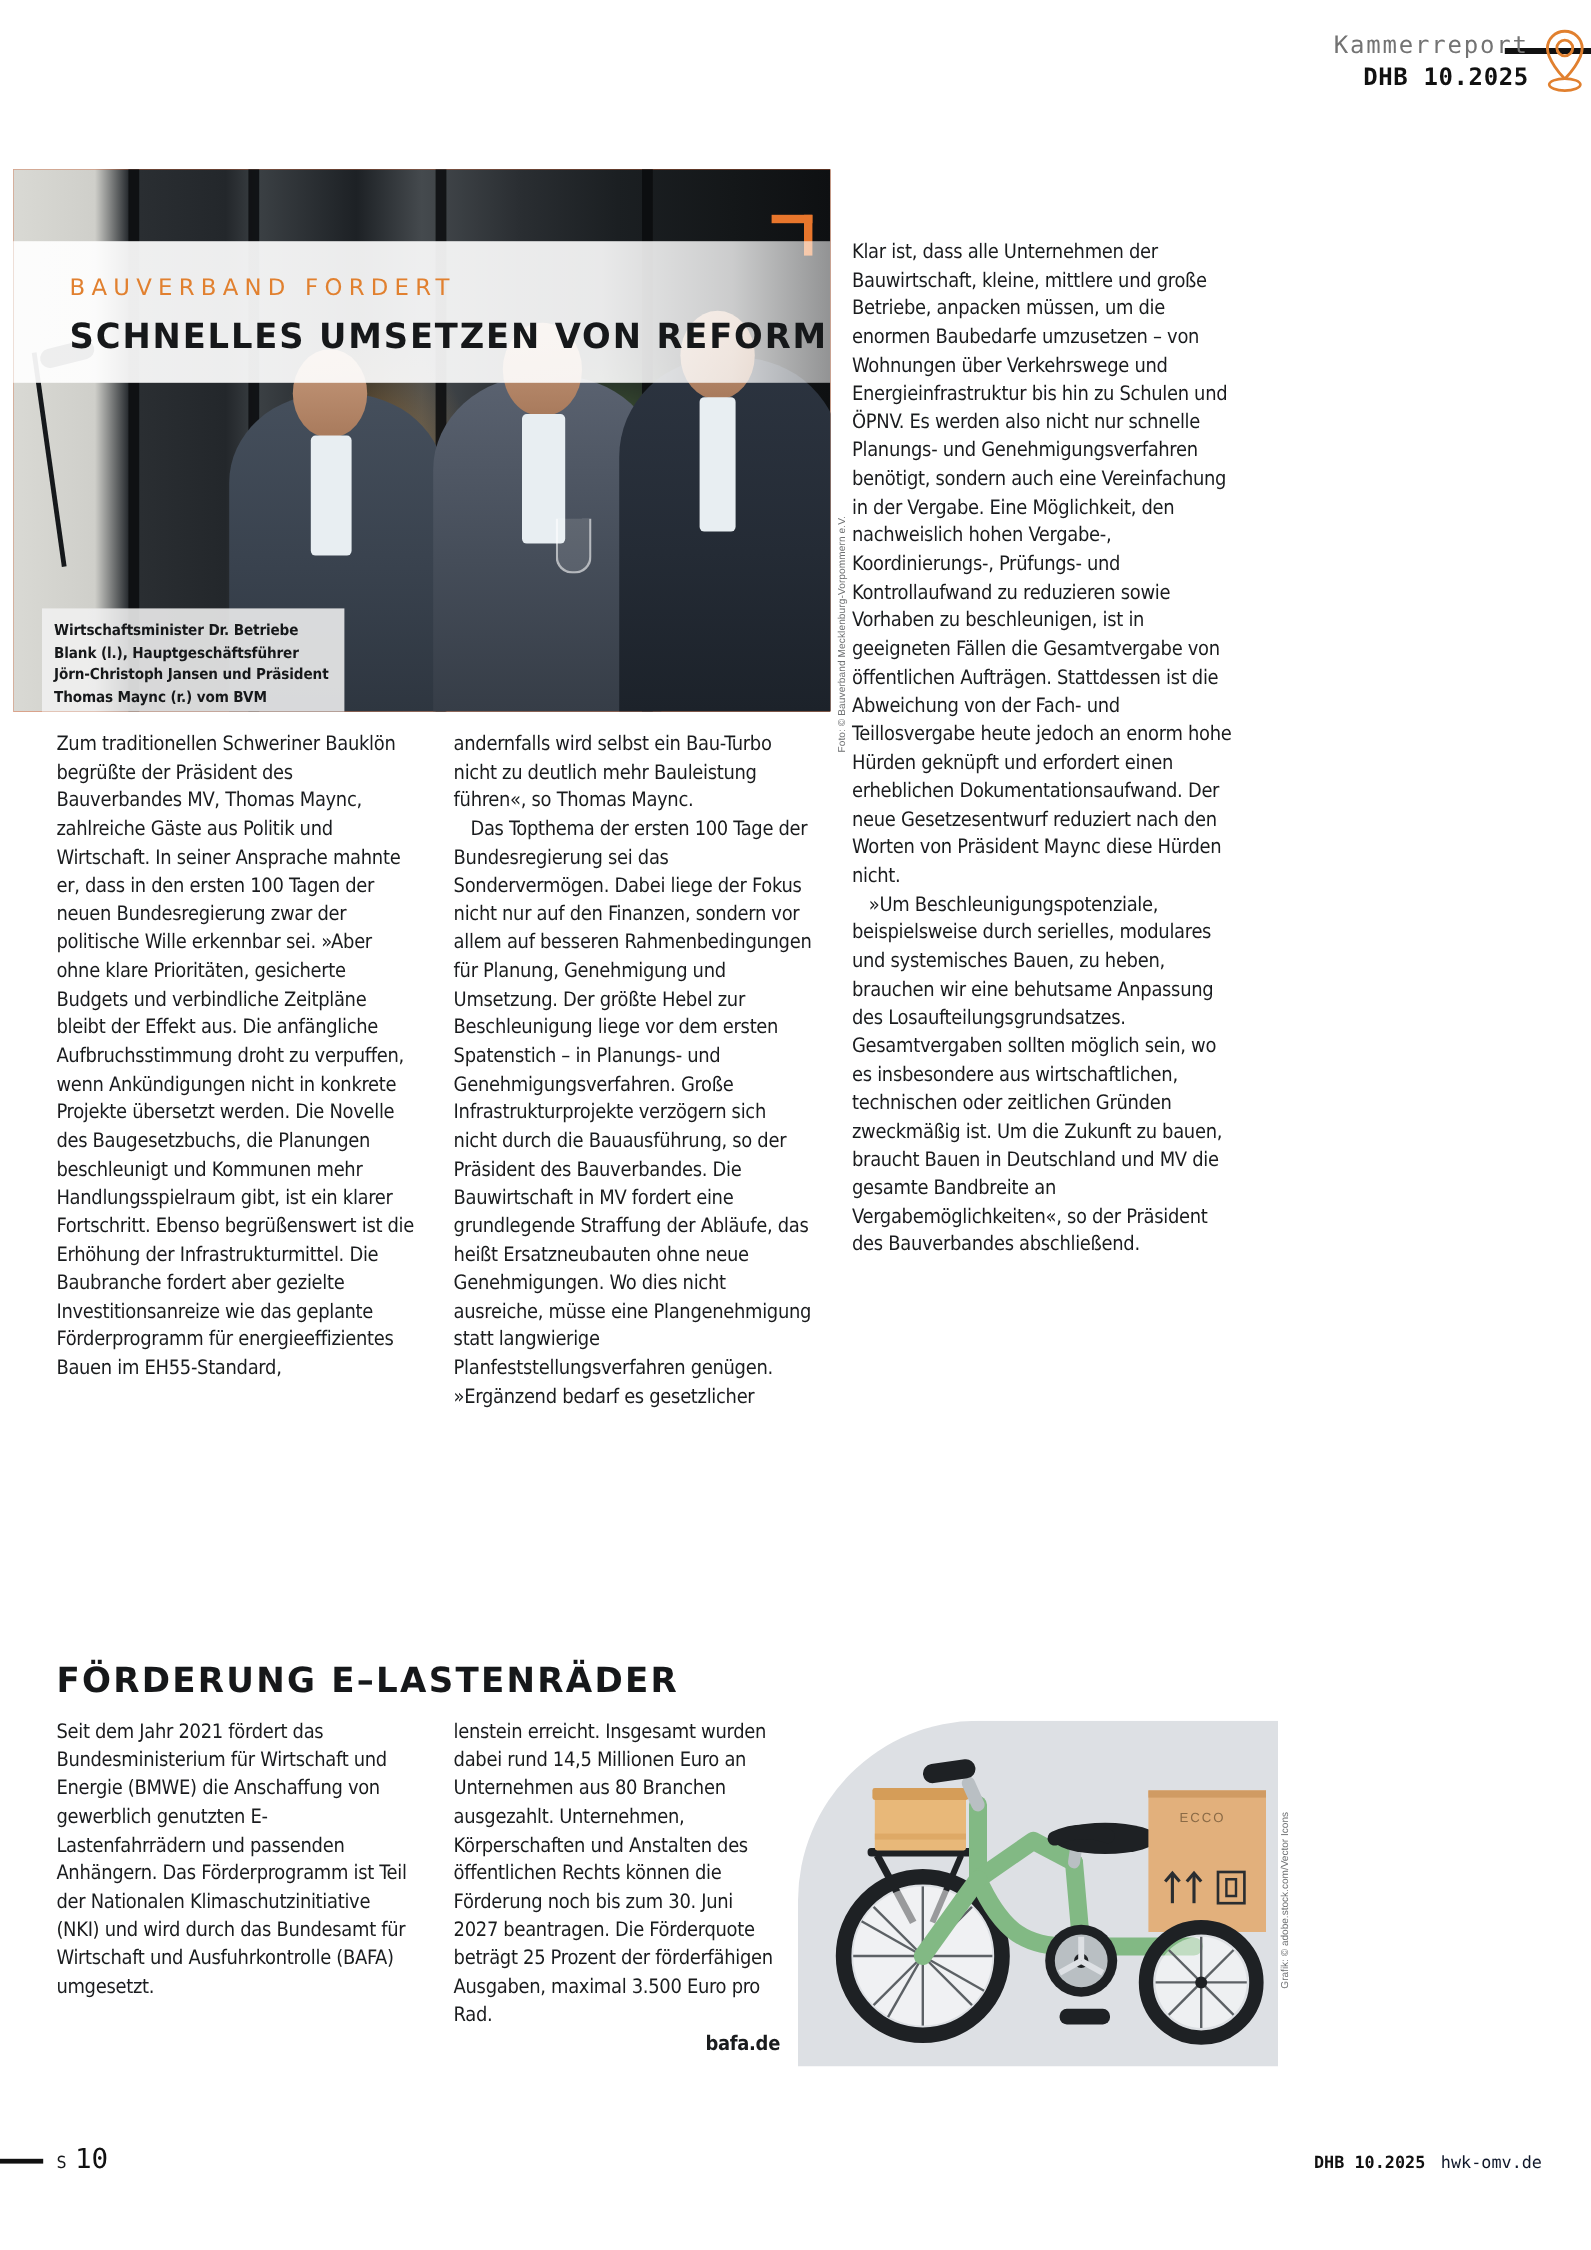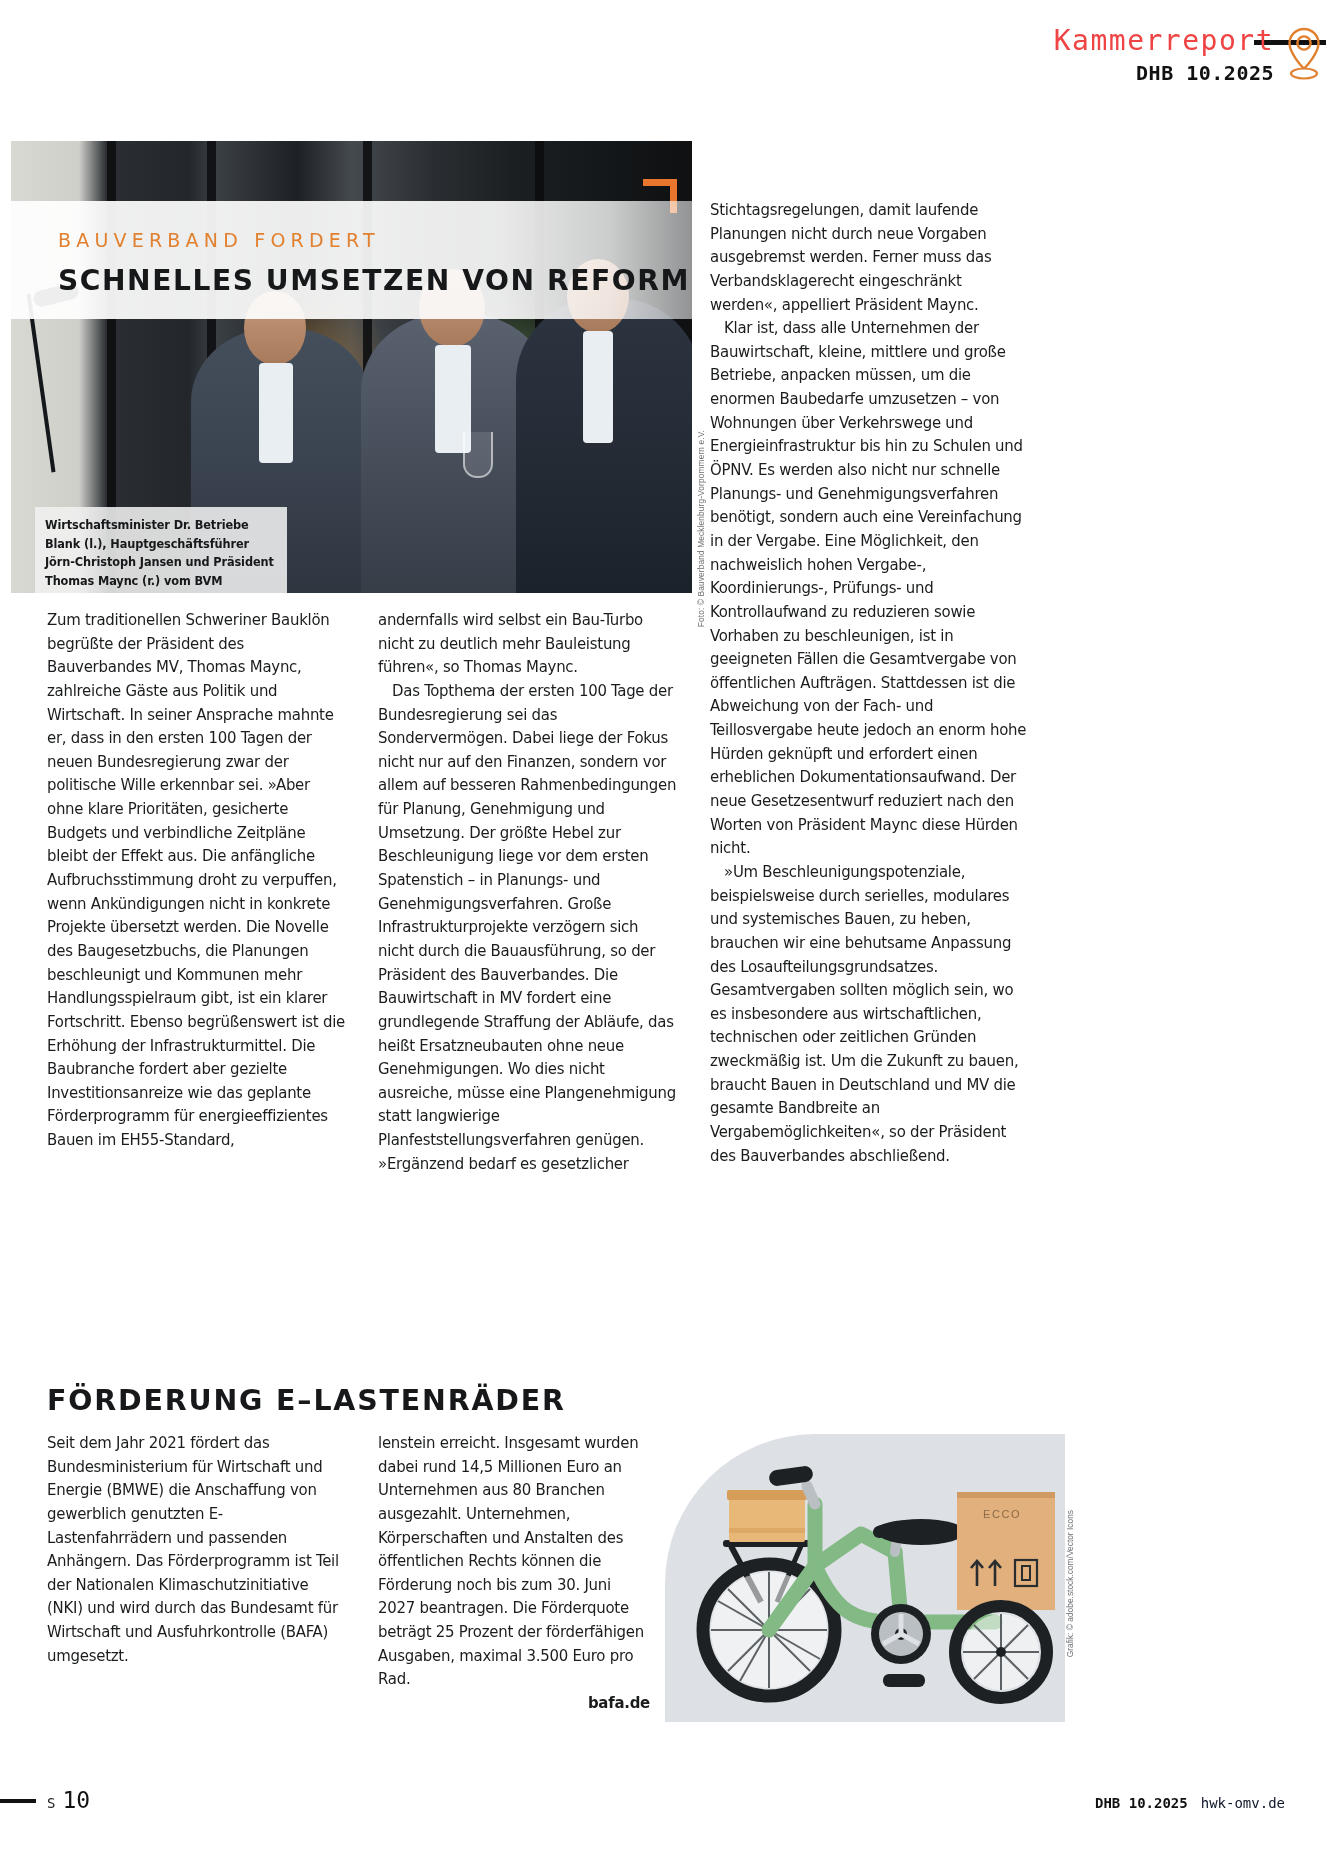--- a/index.html
+++ b/index.html
@@ -28,23 +28,23 @@
     display: flex;
     align-items: center;
     gap: 0px;
   }
   .masthead-text {
     text-align: right;
     padding-right: 8px;
   }
   .masthead-title {
     font-family: "DejaVu Sans Mono", monospace;
-    font-size: 28px;
+    font-size: 20px;
     letter-spacing: 1.5px;
-    color: #ef4444;
+    color: #737373;
     line-height: 1.35;
   }
   .masthead-issue {
     font-family: "DejaVu Sans Mono", monospace;
     font-size: 20px;
     font-weight: bold;
     letter-spacing: 0.5px;
     color: #111;
     line-height: 1.35;
   }
@@ -392,21 +392,20 @@
   <div class="col col-a">
     <p>Zum traditionellen Schweriner Bauklön begrüßte der Präsident des Bauverbandes MV, Thomas Maync, zahlreiche Gäste aus Politik und Wirtschaft. In seiner Ansprache mahnte er, dass in den ersten 100 Tagen der neuen Bundesregierung zwar der politische Wille erkennbar sei. »Aber ohne klare Prioritäten, gesicherte Budgets und verbindliche Zeitpläne bleibt der Effekt aus. Die anfängliche Aufbruchsstimmung droht zu verpuffen, wenn Ankündigungen nicht in konkrete Projekte übersetzt werden. Die Novelle des Baugesetzbuchs, die Planungen beschleunigt und Kommunen mehr Handlungsspielraum gibt, ist ein klarer Fortschritt. Ebenso begrüßenswert ist die Erhöhung der Infrastrukturmittel. Die Baubranche fordert aber gezielte Investitionsanreize wie das geplante Förderprogramm für energieeffizientes Bauen im EH55-Standard,</p>
   </div>
 
   <div class="col col-b">
     <p>andernfalls wird selbst ein Bau-Turbo nicht zu deutlich mehr Bauleistung führen«, so Thomas Maync.</p>
     <p>Das Topthema der ersten 100 Tage der Bundesregierung sei das Sondervermögen. Dabei liege der Fokus nicht nur auf den Finanzen, sondern vor allem auf besseren Rahmenbedingungen für Planung, Genehmigung und Umsetzung. Der größte Hebel zur Beschleunigung liege vor dem ersten Spatenstich – in Planungs- und Genehmigungsverfahren. Große Infrastrukturprojekte verzögern sich nicht durch die Bauausführung, so der Präsident des Bauverbandes. Die Bauwirtschaft in MV fordert eine grundlegende Straffung der Abläufe, das heißt Ersatzneubauten ohne neue Genehmigungen. Wo dies nicht ausreiche, müsse eine Plangenehmigung statt langwierige Planfeststellungsverfahren genügen. »Ergänzend bedarf es gesetzlicher</p>
   </div>
 
   <div class="col col-c">
-    <p>Stichtagsregelungen, damit laufende Planungen nicht durch neue Vorgaben ausgebremst werden. Ferner muss das Verbandsklagerecht eingeschränkt werden«, appelliert Präsident Maync.</p>
     <p>Klar ist, dass alle Unternehmen der Bauwirtschaft, kleine, mittlere und große Betriebe, anpacken müssen, um die enormen Baubedarfe umzusetzen – von Wohnungen über Verkehrswege und Energieinfrastruktur bis hin zu Schulen und ÖPNV. Es werden also nicht nur schnelle Planungs- und Genehmigungsverfahren benötigt, sondern auch eine Vereinfachung in der Vergabe. Eine Möglichkeit, den nachweislich hohen Vergabe-, Koordinierungs-, Prüfungs- und Kontrollaufwand zu reduzieren sowie Vorhaben zu beschleunigen, ist in geeigneten Fällen die Gesamtvergabe von öffentlichen Aufträgen. Stattdessen ist die Abweichung von der Fach- und Teillosvergabe heute jedoch an enorm hohe Hürden geknüpft und erfordert einen erheblichen Dokumentationsaufwand. Der neue Gesetzesentwurf reduziert nach den Worten von Präsident Maync diese Hürden nicht.</p>
     <p>»Um Beschleunigungspotenziale, beispielsweise durch serielles, modulares und systemisches Bauen, zu heben, brauchen wir eine behutsame Anpassung des Losaufteilungsgrundsatzes. Gesamtvergaben sollten möglich sein, wo es insbesondere aus wirtschaftlichen, technischen oder zeitlichen Gründen zweckmäßig ist. Um die Zukunft zu bauen, braucht Bauen in Deutschland und MV die gesamte Bandbreite an Vergabemöglichkeiten«, so der Präsident des Bauverbandes abschließend.</p>
   </div>
 
   <div class="sub-heading">FÖRDERUNG E–LASTENRÄDER</div>
 
   <div class="col col-d">
     <p>Seit dem Jahr 2021 fördert das Bundesministerium für Wirtschaft und Energie (BMWE) die Anschaffung von gewerblich genutzten E-Lastenfahrrädern und passenden Anhängern. Das Förderprogramm ist Teil der Nationalen Klimaschutzinitiative (NKI) und wird durch das Bundesamt für Wirtschaft und Ausfuhrkontrolle (BAFA) umgesetzt.</p>
   </div>
 

